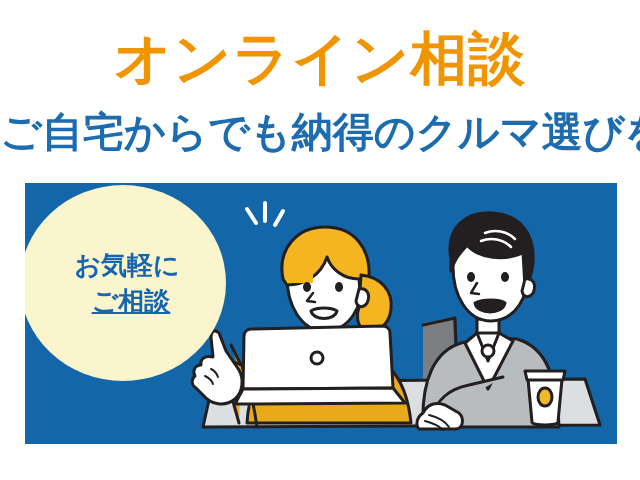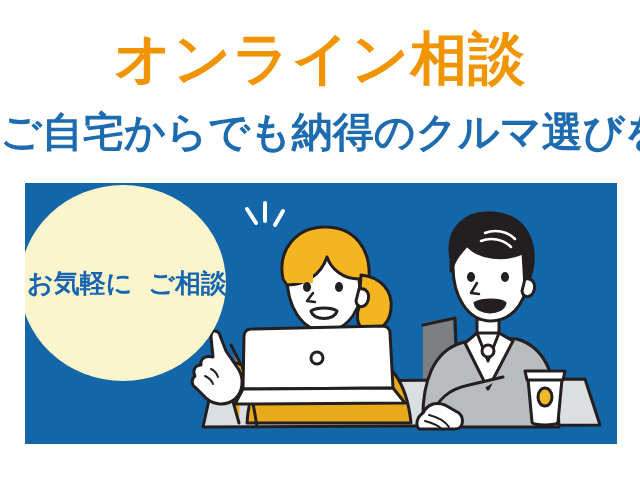--- a/index.html
+++ b/index.html
@@ -62,34 +62,34 @@
   
   .bubble {
     position: absolute;
     left: -5px;
     top: 2px;
     width: 206px;
     height: 196px;
     border-radius: 50%;
     background: #fbf5cd;
     display: flex;
-    flex-direction: row;
+    flex-direction: column;
     align-items: center;
     justify-content: center;
   }
   .bubble-line {
     color: #1565b0;
     font-weight: bold;
     font-size: 26px;
     line-height: 36px;
     white-space: nowrap;
     font-family: "DejaVu Sans", "Liberation Sans", sans-serif;
   }
   .bubble-line.l1 { margin-left: 8px; }
-  .bubble-line.l2 { margin-left: 16px; }
+  .bubble-line.l2 { margin-left: 16px; text-decoration: underline; }
   .bubble-line.l3 { margin-left: -2px; }
 
   .art { position: absolute; left: 0; top: 0; width: 592px; height: 261px; }
 </style>
 </head>
 <body>
 
 <div id="banner">
 
   <div class="title">オンライン相談</div>

